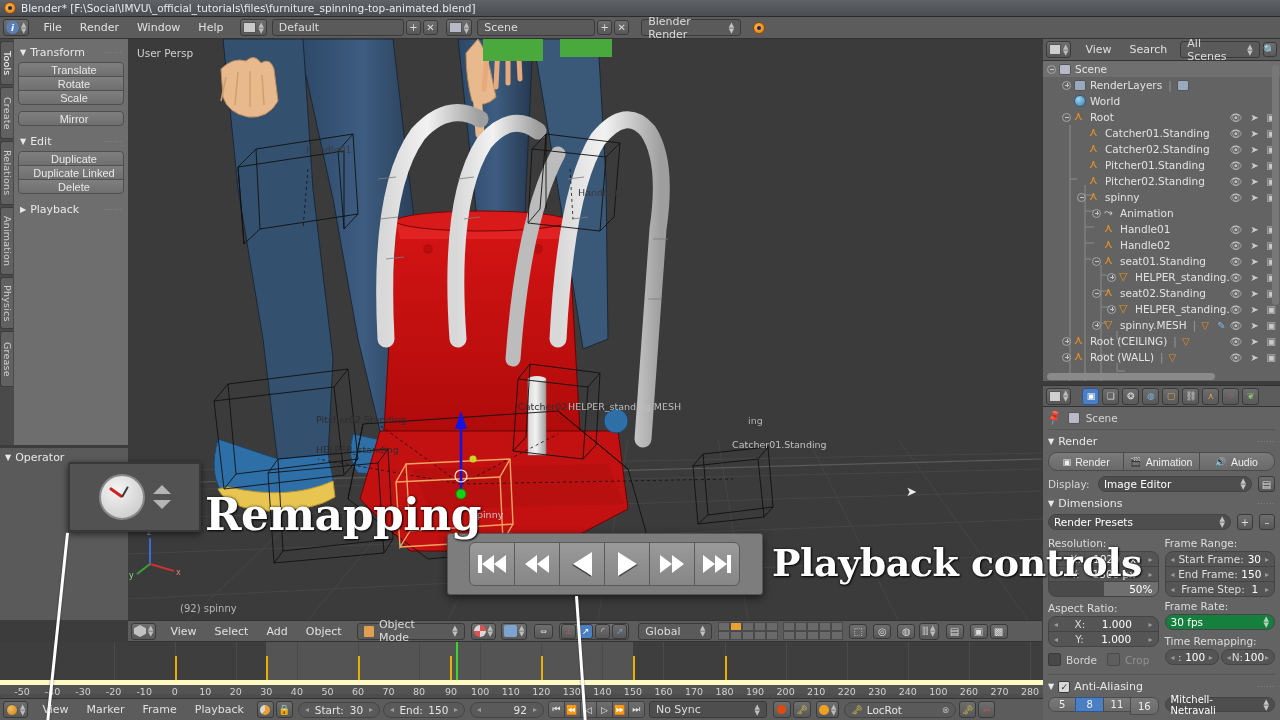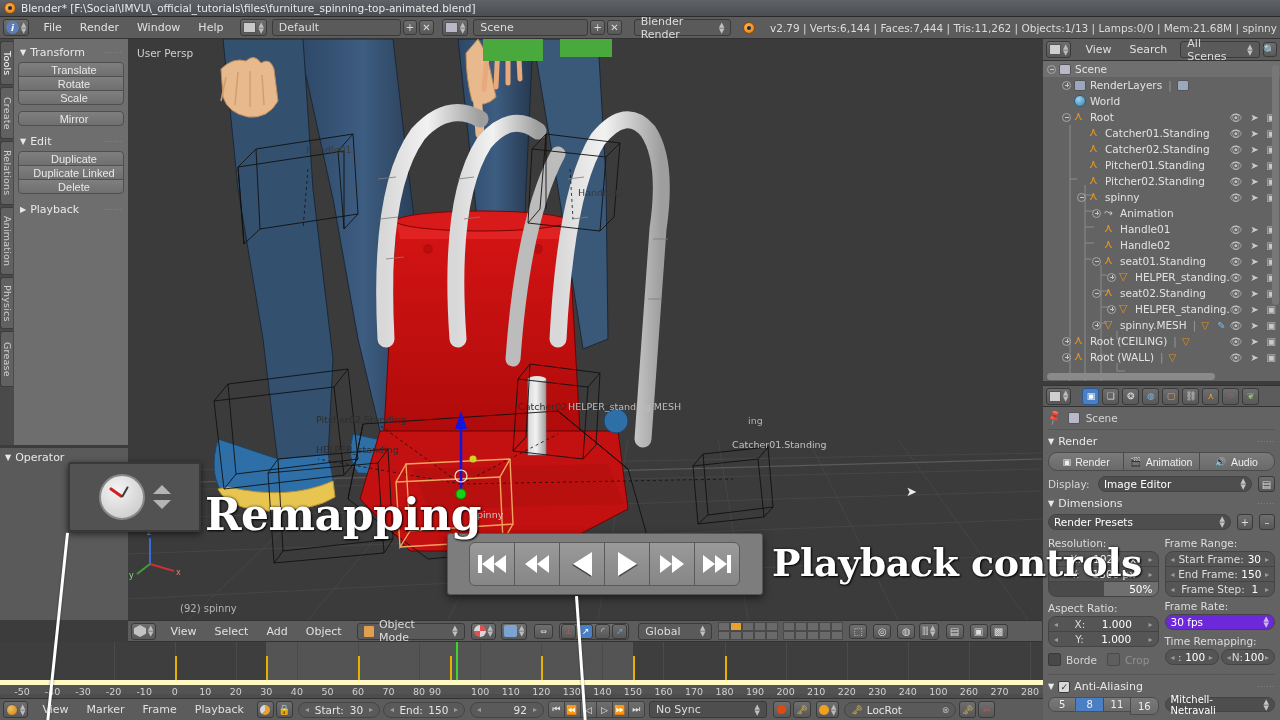--- a/index.html
+++ b/index.html
@@ -270,21 +270,20 @@
     <span>Scene</span>
   </div>
   <div class="sq-btn">+</div>
   <div class="sq-btn">✕</div>
 
   <div class="dropdown" style="width:100px;margin-left:12px;">
     <span>Blender Render</span>
     <span class="dd-arrows">▲<br>▼</span>
   </div>
   <span class="blender-logo" style="margin-left:12px;"></span>
-  <span id="infotext">v2.79 | Verts:6,144 | Faces:7,444 | Tris:11,262 | Objects:1/13 | Lamps:0/0 | Mem:21.68M | spinny</span>
 </div>
 
 <div id="tooltabs">
   <div class="vtab active" style="height:44px;margin-top:2px;">Tools</div>
   <div class="vtab" style="height:52px;">Create</div>
   <div class="vtab" style="height:64px;">Relations</div>
   <div class="vtab" style="height:68px;">Animation</div>
   <div class="vtab" style="height:52px;">Physics</div>
   <div class="vtab" style="height:56px;">Grease Pencil</div>
 </div>
@@ -996,21 +995,21 @@
         <span class="val">150</span>
         <span class="parrow">▸</span>
       </div>
       <div class="pfield" style="border-radius:0 0 8px 8px;">
         <span class="parrow">◂</span>
         <span class="lbl">Frame Step:</span>
         <span class="val">1</span>
         <span class="parrow">▸</span>
       </div>
       <div class="prop-label" style="">Frame Rate:</div>
-      <div class="pfield" style="background:#6d28d9;">
+      <div class="pfield" style="background:#15803d;">
         <span class="val">30 fps</span>
         <span class="dd-arrows">▲<br>▼</span>
       </div>
       <div class="prop-label" style="margin-top:5px;">Time Remapping:</div>
       <div style="display:flex;gap:2px;">
         <div class="pfield">
           <span class="parrow">◂</span>
           <span class="lbl">:</span>
           <span class="val">100</span>
           <span class="parrow">▸</span>
@@ -1089,21 +1088,21 @@
       <span class="tl-tick" style="left: 144.182px;">-10</span>
       <span class="tl-tick" style="left: 174.727px;">0</span>
       <span class="tl-tick" style="left: 205.273px;">10</span>
       <span class="tl-tick" style="left: 235.818px;">20</span>
       <span class="tl-tick" style="left: 266.364px;">30</span>
       <span class="tl-tick" style="left: 296.909px;">40</span>
       <span class="tl-tick" style="left: 327.455px;">50</span>
       <span class="tl-tick" style="left: 358px;">60</span>
       <span class="tl-tick" style="left: 388.545px;">70</span>
       <span class="tl-tick" style="left: 419.091px;">80</span>
-      <span class="tl-tick" style="left: 435px; text-align: center;">90</span>
+      <span class="tl-tick" style="left: 451px; text-align: center;">90</span>
       <span class="tl-tick" style="left: 480.182px;">100</span>
       <span class="tl-tick" style="left: 510.727px;">110</span>
       <span class="tl-tick" style="left: 541.273px;">120</span>
       <span class="tl-tick" style="left: 571.818px;">130</span>
       <span class="tl-tick" style="left: 602.364px;">140</span>
       <span class="tl-tick" style="left: 632.909px;">150</span>
       <span class="tl-tick" style="left: 663.455px;">160</span>
       <span class="tl-tick" style="left: 694px;">170</span>
       <span class="tl-tick" style="left: 724.545px;">180</span>
       <span class="tl-tick" style="left: 755.091px;">190</span>

